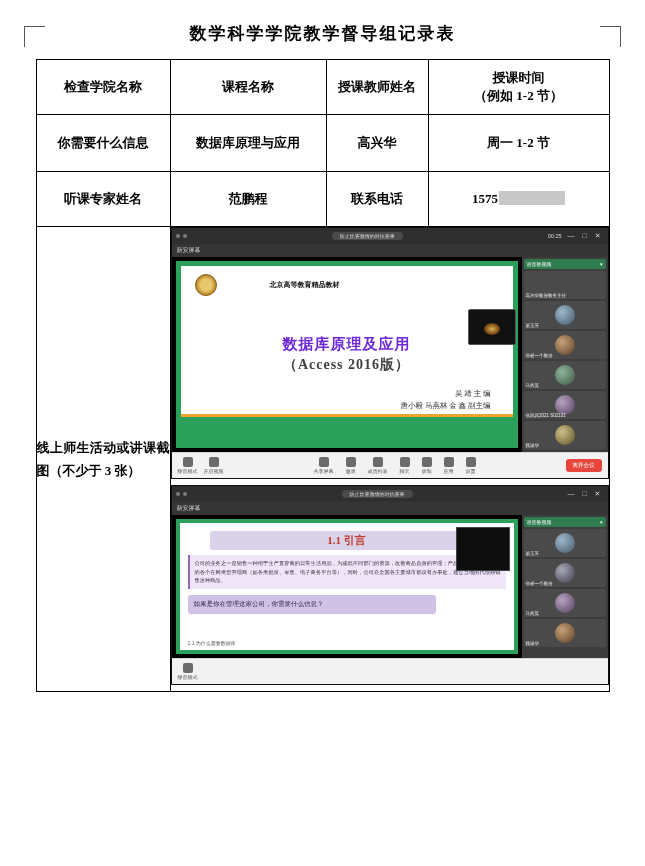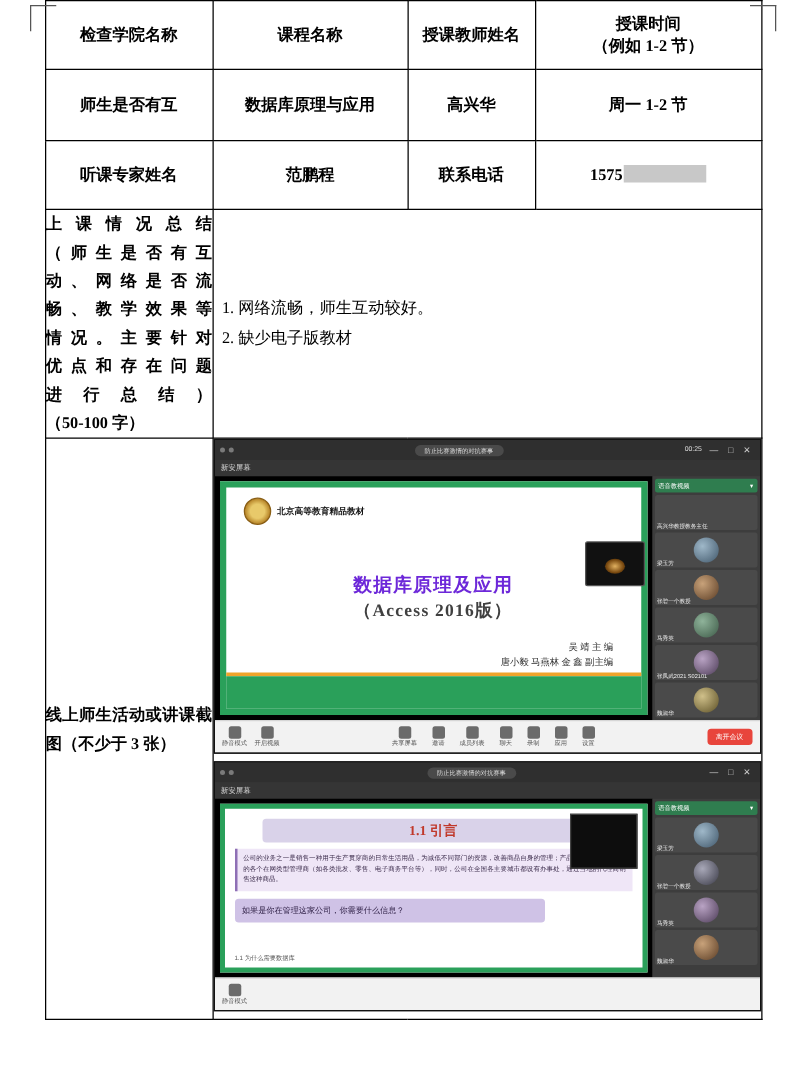--- a/index.html
+++ b/index.html
@@ -268,21 +268,21 @@
     top: 8px; left: 14px;
     display: flex;
     align-items: center;
     gap: 5px;
   }
   .slide1 .seal {
     width: 20px; height: 20px; border-radius: 50%;
     background: radial-gradient(circle at 50% 50%, #e8c96a 40%, #b8862a 70%, #8a5f16 100%);
     border: 1px solid #8a5f16;
   }
-  .slide1 .badge-txt { font-size: 7px; color: #111; font-family: "Liberation Serif", serif; font-weight: bold; }
+  .slide1 .badge-txt { font-size: 7px; color: #111; font-family: "Liberation Serif", serif; font-weight: bold; margin-left: 48px; }
   .slide1 .ttl {
     font-family: "Liberation Serif", serif;
     font-weight: bold;
     font-size: 15px;
     color: #6d28d9;
     margin-bottom: 2px;
     letter-spacing: 1px;
   }
   .slide1 .sub {
     font-family: "Liberation Serif", serif;
@@ -384,73 +384,56 @@
     border: 1px solid #444;
   }
 </style>
 </head>
 <body>
 
 <div class="page">
   <div class="crop tl"></div>
   <div class="crop tr"></div>
 
+  <div class="doc-title">数学科学学院教学督导组记录表</div>
 
   <table class="main">
     <colgroup>
       <col style="width:134px">
       <col style="width:156px">
       <col style="width:102px">
       <col style="width:181px">
     </colgroup>
     <tbody>
       <tr class="hdr-row">
         <td class="cell-c">检查学院名称</td>
         <td class="cell-c">课程名称</td>
         <td class="cell-c">授课教师姓名</td>
         <td class="cell-c">
           <div>授课时间</div>
           <div>（例如 1-2 节）</div>
         </td>
       </tr>
       <tr class="row2">
-        <td class="cell-c">师生是否有互</td>
+        <td class="cell-c">你需要什么信息</td>
         <td class="cell-c">数据库原理与应用</td>
         <td class="cell-c">高兴华</td>
         <td class="cell-c">周一 1-2 节</td>
       </tr>
       <tr class="row3">
         <td class="cell-c">听课专家姓名</td>
         <td class="cell-c">范鹏程</td>
         <td class="cell-c">联系电话</td>
         <td class="cell-c">
           <span class="phone-wrap">
             <span>1575</span><span class="phone-mask"></span>
           </span>
         </td>
       </tr>
       <tr>
-        <td class="summary-label">
-          <div>上 课 情 况 总 结</div>
-          <div>（师生是否有互</div>
-          <div>动、网络是否流</div>
-          <div>畅、教学效果等</div>
-          <div>情况。主要针对</div>
-          <div>优点和存在问题</div>
-          <div>进 行 总 结 ）</div>
-          <div class="last">（50-100 字）</div>
-        </td>
-        <td class="summary-body" colspan="3">
-          <ol>
-            <li>网络流畅，师生互动较好。</li>
-            <li>缺少电子版教材</li>
-          </ol>
-        </td>
-      </tr>
-      <tr>
         <td class="shots-label">线上师生活动或讲课截图（不少于 3 张）</td>
         <td class="shots-body" colspan="3">
 
           <div class="shot shot1">
             <div class="mtg">
               <div class="mtg-top">
                 <div class="dots">
                   <span class="dot"></span>
                     <span class="dot"></span>
                 </div>

